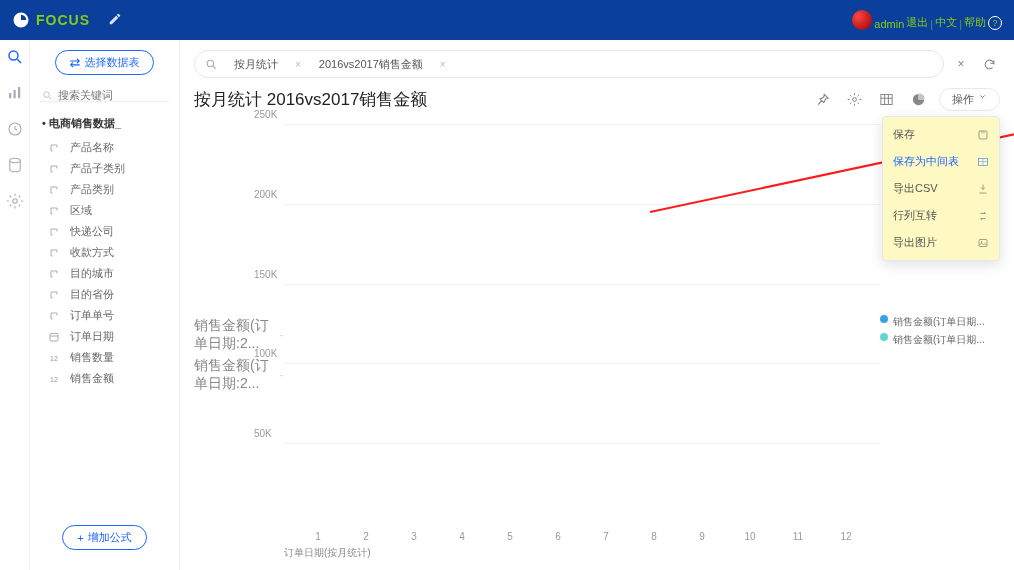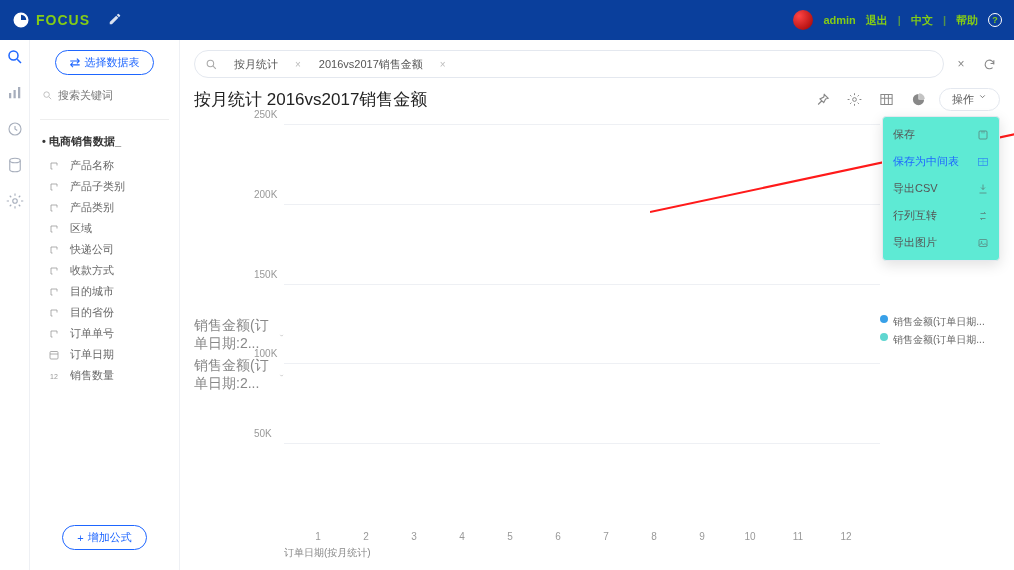--- a/index.html
+++ b/index.html
@@ -3,35 +3,35 @@
 <meta charset="utf-8">
 <style>
   * { box-sizing: border-box; margin: 0; padding: 0; }
   body { font-family: "Microsoft YaHei", -apple-system, sans-serif; font-size: 12px; color: #333; background: #fff; width: 1014px; height: 570px; overflow: hidden; }
   
   
   .header { height: 40px; background: #0a3f9c; color: #84cc16; display: flex; align-items: center; padding: 0 12px; }
   .logo { display: flex; align-items: center; gap: 6px; font-size: 14px; font-weight: 600; letter-spacing: 1px; }
   .logo svg { width: 18px; height: 18px; }
   .header-edit { margin-left: 18px; cursor: pointer; opacity: .85; }
-  .header-right { margin-left: auto; display: flex; align-items: center; gap: 10px; font-size: 11px; font-weight: bold; }
+  .header-right { margin-left: auto; display: flex; align-items: flex-end; gap: 2px; font-size: 11px; }
   .avatar { width: 20px; height: 20px; border-radius: 50%; background: radial-gradient(circle at 30% 30%, #f44, #900); }
   .divider { opacity: .6; }
   .help-icon { width:14px; height:14px; border:1px solid #fff; border-radius:50%; display:inline-flex; align-items:center; justify-content:center; font-size:9px; }
   
   
   .body { display: flex; height: calc(100% - 40px); }
   .rail { width: 30px; border-right: 1px solid #eef0f4; display: flex; flex-direction: column; align-items: center; padding-top: 8px; gap: 18px; color: #8a94a6; }
   .rail-item { width: 18px; height: 18px; cursor: pointer; opacity: .75; display:flex; align-items:center; justify-content:center;}
   .rail-item.active { color: #1e66ff; opacity:1;}
   
   
   .sidebar { width: 150px; border-right: 1px solid #eef0f4; padding: 10px 10px; display:flex; flex-direction:column; }
   .btn-outline { border: 1px solid #1e66ff; color: #1e66ff; background:#fff; border-radius: 14px; padding: 4px 14px; font-size: 11px; cursor: pointer; display:inline-flex; align-items:center; gap:4px; margin:0 auto 10px;}
-  .search-kw { width:100%; border:none; border-bottom:1px solid #eee; padding:4px 4px 18px 18px; font-size:11px; color:#888; outline:none; background: none;}
+  .search-kw { width:100%; border:none; border-bottom:1px solid #eee; padding:4px 4px 0 18px; font-size:11px; color:#888; outline:none; background: none;}
   .search-kw-wrap{position:relative;margin-bottom:8px;}
   .search-kw-wrap svg{position:absolute;left:2px;top:5px;width:11px;height:11px;color:#bbb;}
   .ds-name { font-size:11px; font-weight:600; padding:6px 2px;}
   .fields { list-style:none; }
   .fields li { display:flex; align-items:center; gap:10px; padding:3px 2px 3px 8px; font-size:11px; color:#666; cursor:pointer;}
   .fields li svg{width:12px;height:12px;flex-shrink:0;color:#999;}
   .add-formula{margin-top:auto;}
   
   
   .main { flex:1; display:flex; flex-direction:column; padding: 10px 14px 6px 14px; position:relative;}
@@ -43,21 +43,21 @@
   .icon-btn{width:22px;height:22px;border-radius:50%;display:flex;align-items:center;justify-content:center;color:#888;cursor:pointer;}
   
   .title-row{display:flex;align-items:center;margin-bottom:4px;}
   .title-row h2{font-size:17px;font-weight:500;color:#222;}
   .title-actions{margin-left:auto;display:flex;align-items:center;gap:10px;color:#888;position:relative;}
   .title-actions .icon-btn{color:#888;}
   .pie-active{color:#1e66ff;}
   .ops-btn{border:1px solid #e4e8ef;border-radius:14px;padding:3px 12px;font-size:11px;color:#555;cursor:pointer;display:flex;gap:4px;}
   
   
-  .ops-menu{position:absolute;top:28px;right:0;width:118px;background:#5eead4;border:1px solid #e5e8ee;border-radius:4px;box-shadow:0 4px 14px rgba(0,0,0,.12);padding:4px 0;z-index:20;}
+  .ops-menu{position:absolute;top:28px;right:0;width:118px;background:#fef9c3;border:1px solid #e5e8ee;border-radius:4px;box-shadow:0 4px 14px rgba(0,0,0,.12);padding:4px 0;z-index:20;}
   .ops-menu .mi{display:flex;align-items:center;justify-content:space-between;padding:6px 10px;font-size:11px;color:#555;cursor:pointer;}
   .ops-menu .mi.sel{color:#1e66ff;}
   .ops-menu .mi svg{width:12px;height:12px;opacity:.7;}
   
   
   .pointer { position:absolute; pointer-events:none; z-index:19; }
   
   
   .chart-wrap{flex:1;display:flex;}
   .chart-left{width:90px;padding-top:200px;font-size:14px;color:#888;}
@@ -219,20 +219,26 @@
             <line x1="4" y1="10" x2="20" y2="10" stroke="currentColor" stroke-width="1.6"></line>
           </svg>
           <span>订单日期</span>
         </li>
         <li>
           <svg viewBox="0 0 24 24">
             <text x="4" y="17" font-size="14" fill="currentColor">12</text>
           </svg>
           <span>销售数量</span>
         </li>
+        <li>
+          <svg viewBox="0 0 24 24">
+            <text x="4" y="17" font-size="14" fill="currentColor">12</text>
+          </svg>
+          <span>销售金额</span>
+        </li>
       </ul>
     <button class="btn-outline add-formula">
       <span style="color:#1e66ff;">+</span>
       <span>增加公式</span>
     </button>
   </div>
 
   <div class="main">
     <div class="query-row">
       <div class="query-box">

